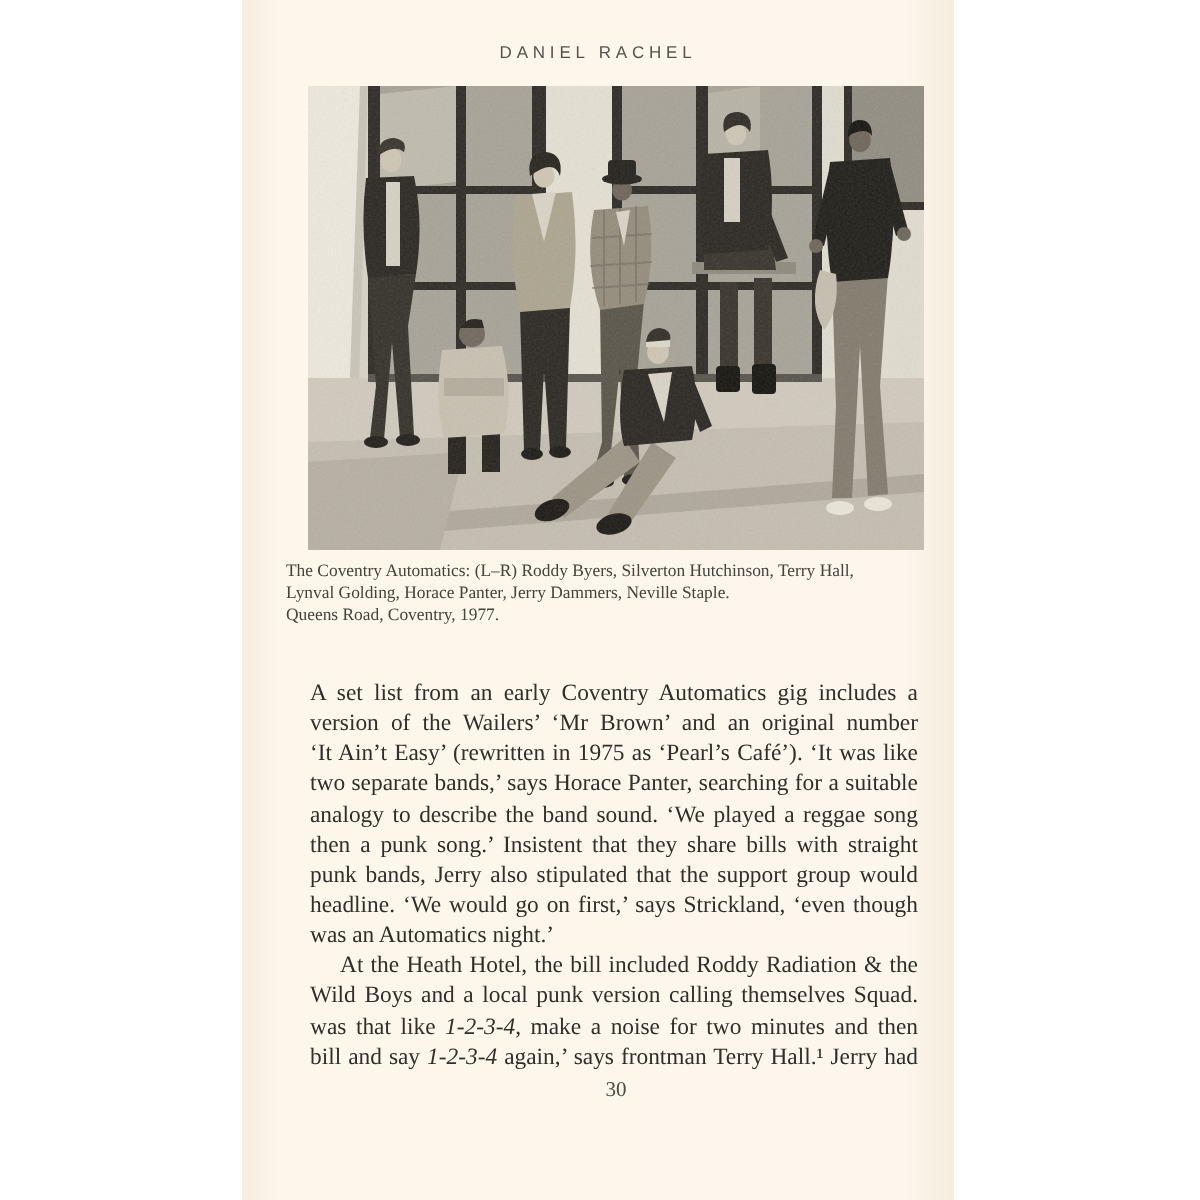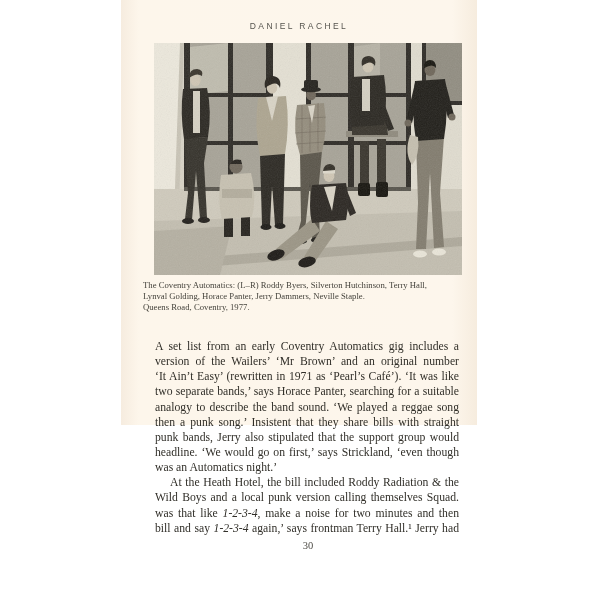--- a/index.html
+++ b/index.html
@@ -5,21 +5,21 @@
   html,body { margin:0; padding:0; }
   body {
     width:600px; height:600px; background:#ffffff;
     font-family:"Liberation Serif", serif;
     -webkit-font-smoothing:antialiased;
   }
   .stage { position:relative; width:600px; height:600px; background:#ffffff; overflow:hidden; }
 
   
   .page {
-    position:absolute; left:121px; top:0; width:356px; height:425px;
+    position:absolute; left:121px; top:0; width:356px; height:600px;
     background:linear-gradient(90deg,#f6ecdf 0%, #fdf6eb 5%, #fdf6ec 93%, #f6ecde 100%);
   }
 
   .running-head {
     position:absolute; top:21px; left:0; width:100%;
     text-align:center;
     font-family:"Liberation Sans", sans-serif;
     font-size:8.5px; letter-spacing:2.4px;
     color:#55534d;
   }
@@ -187,21 +187,21 @@
 
     <div class="caption">
       <div>The Coventry Automatics: (L–R) Roddy Byers, Silverton Hutchinson, Terry Hall,</div>
       <div>Lynval Golding, Horace Panter, Jerry Dammers, Neville Staple.</div>
       <div>Queens Road, Coventry, 1977.</div>
     </div>
 
     <div class="bodytext">
         <div class="line just"><span>A set list from an early Coventry Automatics gig includes a cover</span></div>
         <div class="line just"><span>version of the Wailers’ ‘Mr Brown’ and an original number called</span></div>
-        <div class="line just"><span>‘It Ain’t Easy’ (rewritten in 1971 as ‘Pearl’s Café’). ‘It was like</span></div>
+        <div class="line just"><span>‘It Ain’t Easy’ (rewritten in 1975 as ‘Pearl’s Café’). ‘It was like</span></div>
         <div class="line just"><span>two separate bands,’ says Horace Panter, searching for a suitable</span></div>
         <div class="line just"><span>analogy to describe the band sound. ‘We played a reggae song and</span></div>
         <div class="line just"><span>then a punk song.’ Insistent that they share bills with straight</span></div>
         <div class="line just"><span>punk bands, Jerry also stipulated that the support group would</span></div>
         <div class="line just"><span>headline. ‘We would go on first,’ says Strickland, ‘even though it</span></div>
         <div class="line"><span>was an Automatics night.’</span></div>
         <div class="line just indent"><span>At the Heath Hotel, the bill included Roddy Radiation &amp; the</span></div>
         <div class="line just"><span>Wild Boys and a local punk version calling themselves Squad. ‘It</span></div>
         <div class="line just"><span>was that like </span><span class="it">1-2-3-4</span><span>, make a noise for two minutes and then</span></div>
         <div class="line just"><span>bill and say </span><span class="it">1-2-3-4</span><span> again,’ says frontman Terry Hall.¹ Jerry had</span></div>

